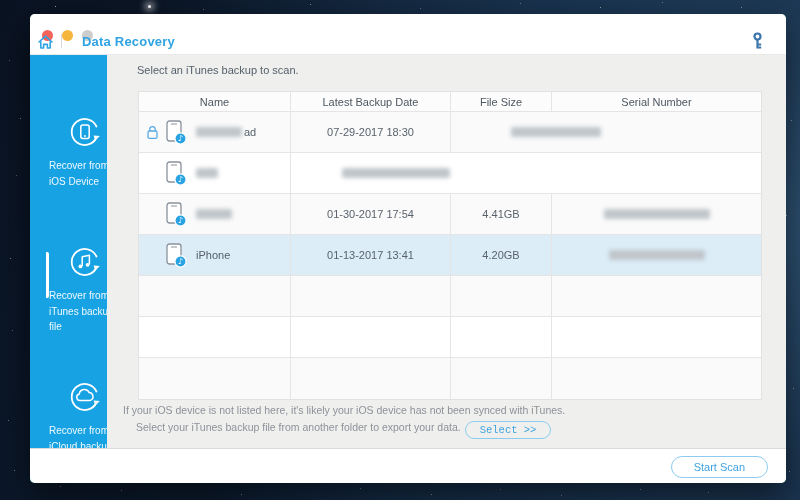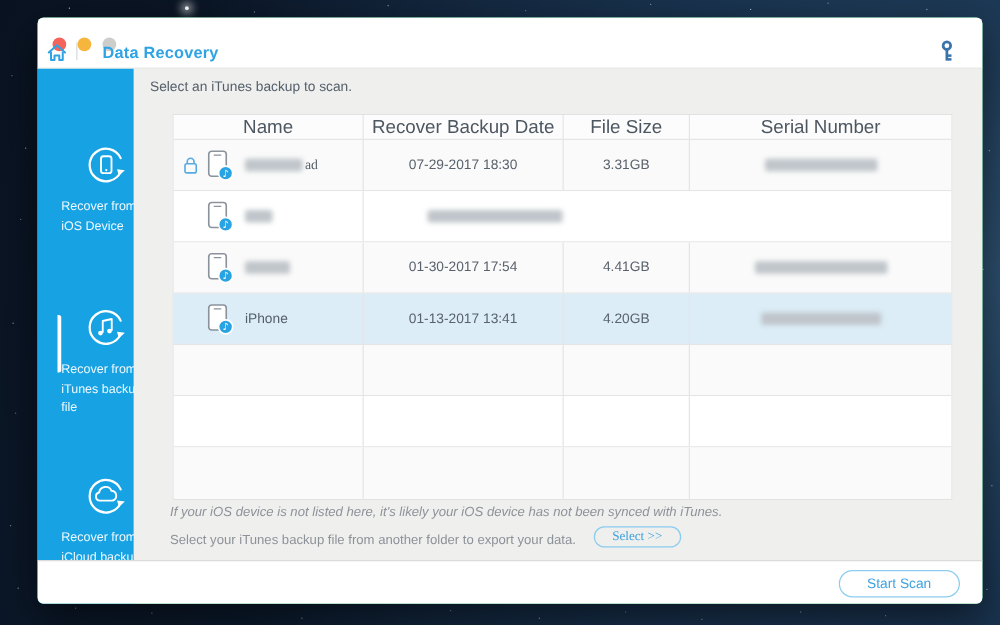--- a/index.html
+++ b/index.html
@@ -63,54 +63,54 @@
   .side-label { font-size:10px; line-height:1.55; color:#eef9ff; padding:0 3px; }
   .side-item.i1 { top:57px; }
   .side-item.i2 { top:187px; }
   .side-item.i3 { top:322px; }
   .side-item.active::before { content:""; position:absolute; left:0; top:10px;
     width:3px; height:46px; background:#fff; border-radius:0 2px 2px 0; }
 
   
   .content { position:absolute; left:77px; top:41px; width:679px; height:393px;
     background:#efefee; }
-  .heading { position:absolute; left:13px; top:9px; font-size:11px; color:#55606b; }
+  .heading { position:absolute; left:30px; top:9px; font-size:11px; color:#55606b; }
 
   
   .tbl { position:absolute; left:31px; top:36px; width:624px;
     border:1px solid #e2e2e2; background:#fff; }
   .tr { display:flex; height:41px; border-bottom:1px solid #e5e5e5; background:#fff; }
   .tr:last-child { border-bottom:none; }
   .tr.head { height:20px; background:#fcfcfc; }
   .tr.odd { background:#fafafa; }
   .tr.selected { background:#dcedf8; }
   .td { border-right:1px solid #e5e5e5; display:flex; align-items:center;
     justify-content:center; font-size:11px; color:#59626c; overflow:hidden; }
   .td:last-child { border-right:none; }
   .c1 { width:152px; justify-content:flex-start; padding-left:7px; }
   .c2 { width:160px; }
   .c3 { width:101px; }
   .c4 { width:209px; }
-  .head .td { font-size:15px; color:#4d5761; justify-content:center; padding-left:0; }
+  .head .td { font-size:11px; color:#4d5761; justify-content:center; padding-left:0; }
   .dev-wrap { display:flex; align-items:center; gap:4px; }
   .name-txt { font-size:11px; color:#55606b; margin-left:8px; }
   .blurblock { height:10px; border-radius:2px; background:#bfc5ca; filter:blur(2px);
     display:inline-block; }
   .nb { margin-left:8px; }
   .nb.w46 { width:46px; } .nb.w22 { width:22px; } .nb.w36 { width:36px; }
   .sb.w90 { width:90px; } .sb.w108 { width:108px; } .sb.w106 { width:106px; } .sb.w96 { width:96px; }
-  .suffix { margin-left:2px;font-family:Liberation Serif, serif; }
-
-  
-  .note1 { position:absolute; left:29px; top:349px; font-size:10.5px; color:#8d9299;font-style:italic; }
-  .note2 { position:absolute; left:29px; top:366px; display:flex; align-items:flex-end;
+  .suffix { margin-left:2px; }
+
+  
+  .note1 { position:absolute; left:16px; top:349px; font-size:10.5px; color:#8d9299; }
+  .note2 { position:absolute; left:29px; top:366px; display:flex; align-items:flex-start;
     font-size:10.5px; color:#8d9299; }
   .pill { border:1px solid #8cccf0; background:transparent; color:#3fa3de;
-    border-radius:10px; font-size:10.5px; padding:2px 14px; margin-left:14px;
-    cursor:pointer; font-family:Liberation Serif, serif; }
+    border-radius:10px; font-size:10.5px; padding:2px 14px; margin-left:4px;
+    cursor:pointer; font-family:Liberation Mono, monospace; }
 
   
   .footer { position:absolute; left:0; top:434px; width:756px; height:35px;
     background:#fff; border-top:1px solid #dcdcdc; }
   .scan-btn { position:absolute; right:18px; top:7px; height:22px; padding:0 22px;
     border:1px solid #8cccf0; border-radius:12px; background:#fff; color:#3fa3de;
     font-size:11px; cursor:pointer; font-family:"Liberation Sans", sans-serif; }
 </style>
 </head>
 <body>
@@ -179,21 +179,21 @@
     </div>
   </div>
 
   <div class="content">
     <div class="heading">Select an iTunes backup to scan.</div>
 
     <div class="tbl">
 
       <div class="tr head">
         <div class="td c1">Name</div>
-        <div class="td c2">Recover Backup Date</div>
+        <div class="td c2">Latest Backup Date</div>
         <div class="td c3">File Size</div>
         <div class="td c4">Serial Number</div>
       </div>
 
       <div class="tr odd">
         <div class="td c1">
           <span class="dev-wrap">
             <svg width="13" height="15" viewBox="0 0 13 15">
               <path d="M3.8 6 V4.3 a2.7 2.7 0 0 1 5.4 0 V6" fill="none" stroke="#57abe4" stroke-width="1.3"></path>
               <rect x="2" y="6" width="9" height="7.3" rx="1.4" fill="none" stroke="#57abe4" stroke-width="1.3"></rect>
@@ -202,21 +202,20 @@
               <rect x="4" y="3" width="14" height="20" rx="2.4" fill="#fff" stroke="#8a929c" stroke-width="1.3"></rect>
               <line x1="8" y1="6" x2="14" y2="6" stroke="#8a929c" stroke-width="1"></line>
               <circle cx="17.5" cy="20.5" r="5.6" fill="#2aa3e2" stroke="#fff" stroke-width="1.3"></circle>
               <text x="17.5" y="23.4" font-size="8" fill="#fff" text-anchor="middle" font-family="DejaVu Sans, sans-serif">♪</text>
             </svg>
           </span>
           <span class="blurblock nb w46"></span>
           <span class="name-txt suffix">ad</span>
         </div>
         <div class="td c2">07-29-2017 18:30</div>
-        <div class="td c3">3.31GB</div>
         <div class="td c4">
             <span class="blurblock sb w90"></span>
           </div>
       </div>
 
       <div class="tr">
         <div class="td c1">
           <span class="dev-wrap" style="margin-left:17px;">
             <svg width="25" height="28" viewBox="0 0 25 28">
               <rect x="4" y="3" width="14" height="20" rx="2.4" fill="#fff" stroke="#8a929c" stroke-width="1.3"></rect>

